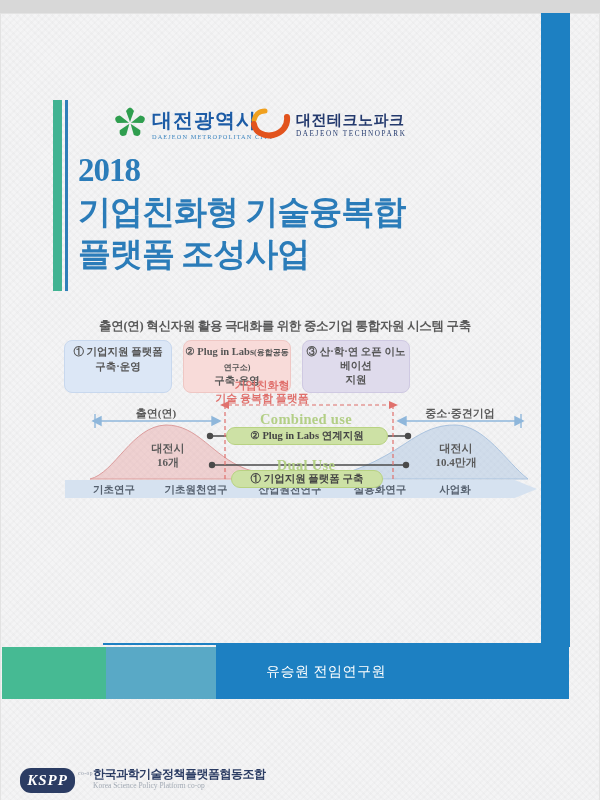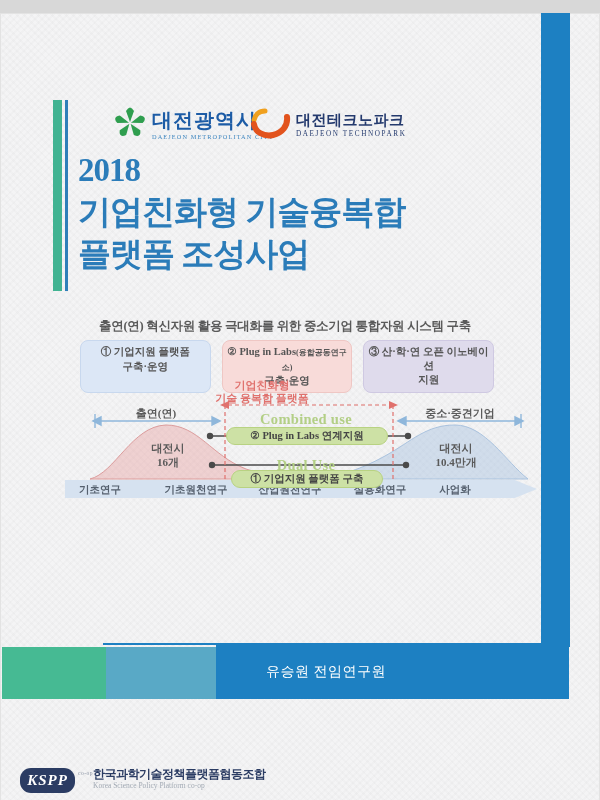--- a/index.html
+++ b/index.html
@@ -20,21 +20,21 @@
   .bar-thin{left:65px;top:87px;width:3px;height:191px;background:#2f7fb9;}
   
   .city-name{font-size:20px;font-weight:bold;color:#1d5ca6;letter-spacing:1px;line-height:20px;}
   .city-sub{font-size:6.3px;color:#3f87c0;letter-spacing:1.1px;margin-top:3px;}
   .tp-name{font-size:15px;font-weight:bold;color:#243a6e;letter-spacing:0.5px;line-height:16px;}
   .tp-sub{font-size:7.2px;color:#243a6e;letter-spacing:1.6px;margin-top:2px;}
   
   .main-title{left:78px;top:136px;color:#2b7cb9;font-size:33px;font-weight:800;line-height:42px;letter-spacing:-1px;}
   
   .diag-header{left:0;top:305px;width:570px;text-align:center;font-size:12.5px;font-weight:bold;color:#5a5a5a;letter-spacing:-0.3px;}
-  .boxes{left:80px;top:327px;width:414px;display:flex;gap:11px;}
+  .boxes{left:64px;top:327px;width:346px;display:flex;gap:11px;}
   .dbox{flex:1;border-radius:8px;text-align:center;font-size:10.5px;font-weight:bold;color:#555;line-height:13.5px;padding:4px 1px;}
   .dbox .small{font-size:8px;}
   .dbox.b0{background:#dce7f6;border:1px solid #c8d8ee;}
   .dbox.b1{background:#f8dbd9;border:1px solid #efc7c4;}
   .dbox.b2{background:#dfdbec;border:1px solid #cfc9e2;}
   .center-label{left:162px;top:366px;width:200px;text-align:center;color:#e0716d;font-size:11px;font-weight:bold;line-height:13px;}
   .span-label{width:110px;text-align:center;font-size:11px;font-weight:bold;color:#5a5a5a;top:393px;}
   .curve-label{width:110px;text-align:center;font-size:11px;font-weight:bold;color:#5a5a5a;top:428px;line-height:14px;z-index:3;}
   .use-title{left:206px;width:200px;text-align:center;font-size:14.5px;font-weight:bold;color:#b3cf86;z-index:2;letter-spacing:0.3px;}
   .pill{background:#cde1a5;border:1px solid #b8d282;border-radius:9px;text-align:center;font-size:10.5px;font-weight:bold;color:#454545;z-index:4;}
@@ -172,21 +172,21 @@
     <div>대전시</div>
     <div>10.4만개</div>
   </div>
 
   <div class="abs use-title" style="top:398px;">Combined use</div>
   <div class="abs pill" style="left:226px;top:414px;width:160px;height:16px;line-height:16px;">② Plug in Labs 연계지원</div>
   <div class="abs use-title" style="top:444px;">Dual Use</div>
   <div class="abs pill" style="left:231px;top:457px;width:150px;height:16px;line-height:16px;">① 기업지원 플랫폼 구축</div>
 
   <div class="abs axis-band">
-    <span class="axis-label" style="left:35px;">기초연구</span>
+    <span class="axis-label" style="left:49px;">기초연구</span>
     <span class="axis-label" style="left:131px;">기초원천연구</span>
     <span class="axis-label" style="left:225px;">산업원천연구</span>
     <span class="axis-label" style="left:315px;">실용화연구</span>
     <span class="axis-label" style="left:390px;">사업화</span>
   </div>
 
 
   <div class="abs footer-line"></div>
   <div class="abs blk-green"></div>
   <div class="abs blk-lblue"></div>

